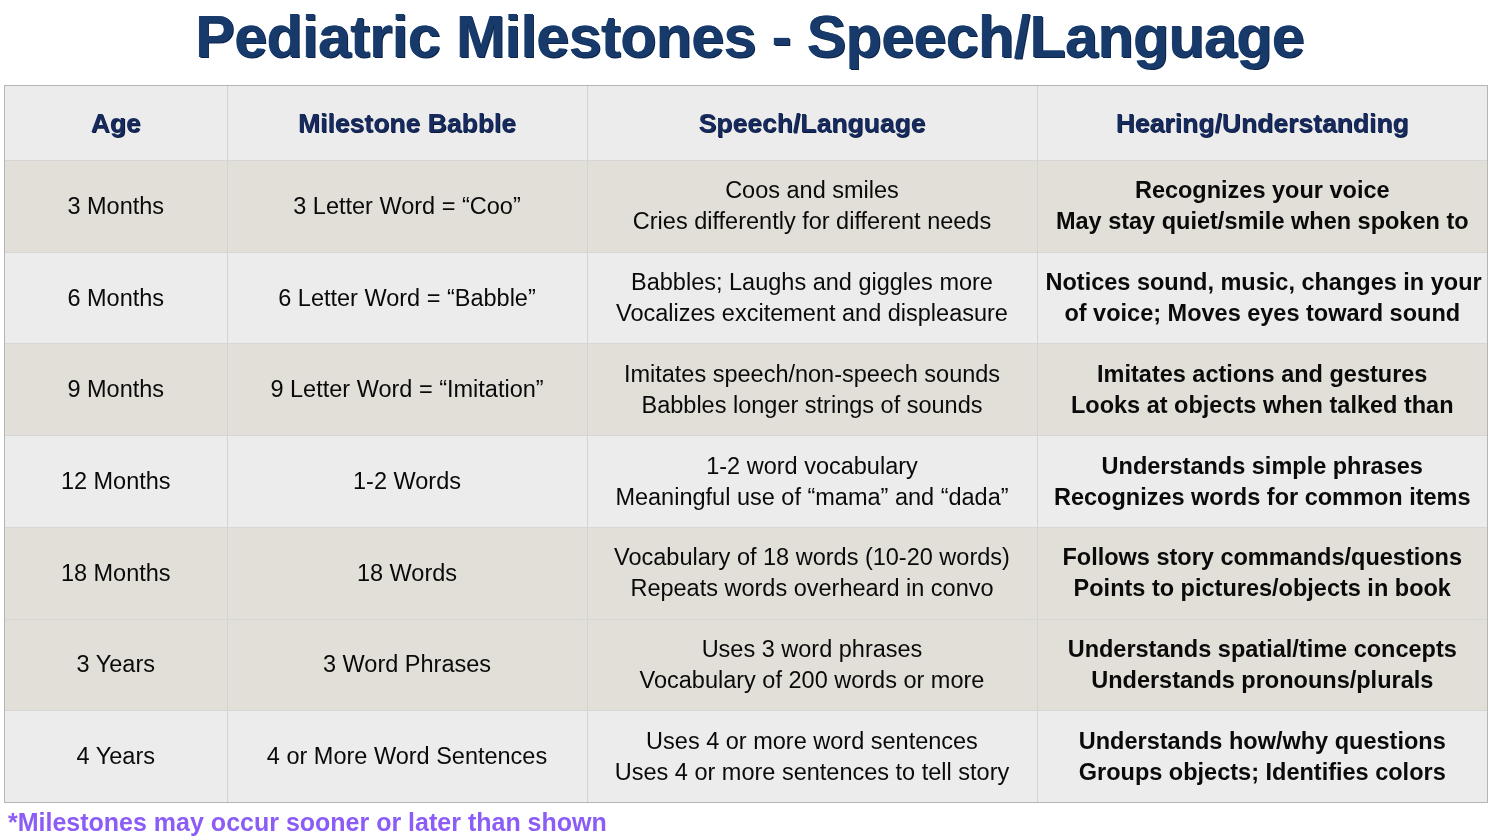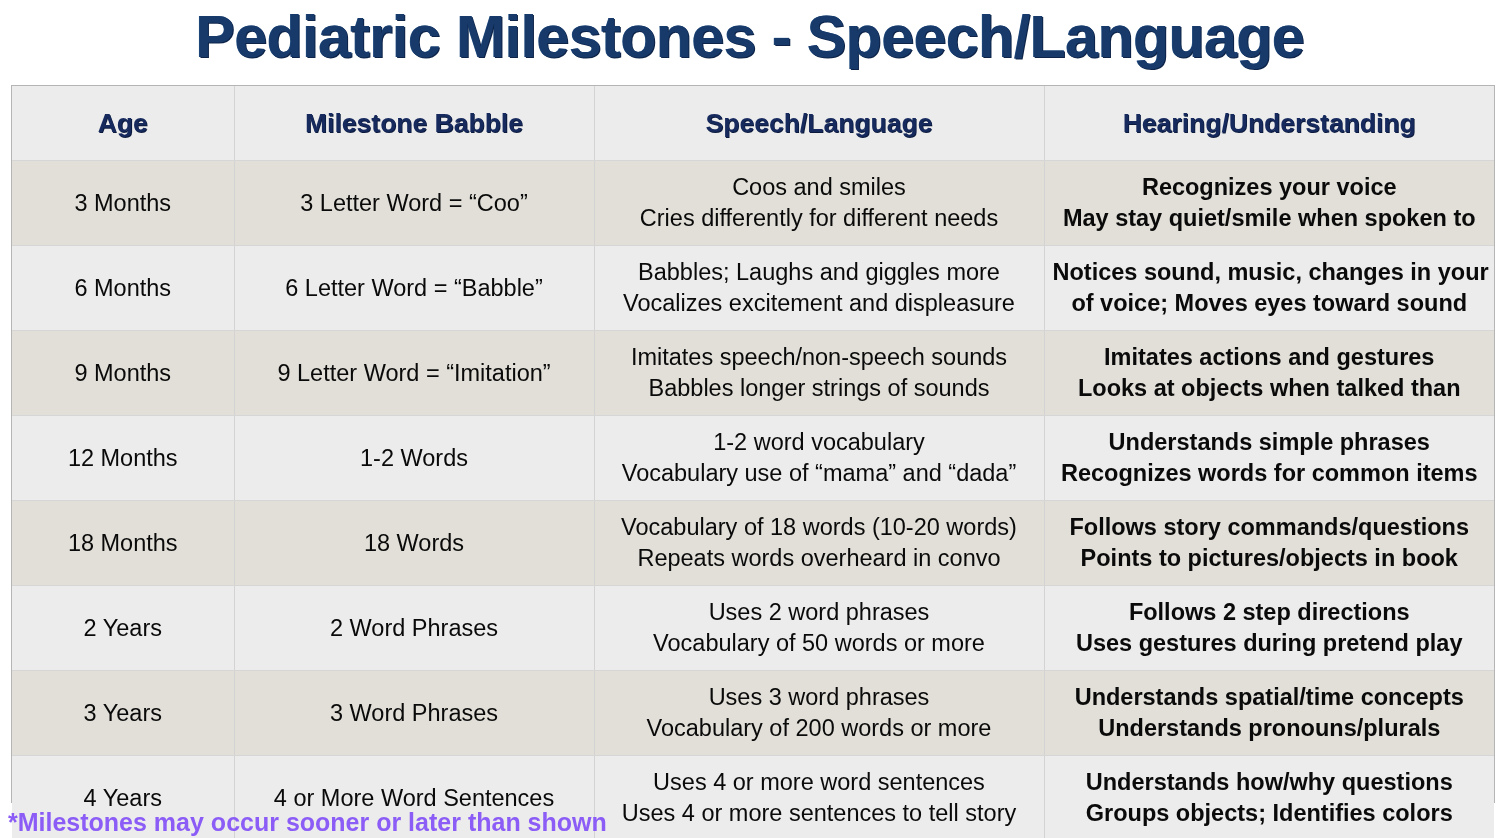--- a/index.html
+++ b/index.html
@@ -34,21 +34,21 @@
     letter-spacing: -0.5px;
     color: #173a6b;
     text-shadow: 1px 1px 0 #0d2347, -0.5px -0.5px 0 #2a5688;
     line-height: 78px;
     white-space: nowrap;
   }
 
   
   .table-wrap {
     position: absolute;
-    left: 11px;
+    left: 4px;
     top: 85px;
     width: 1484px;
     height: 718px;
     border: 1px solid #b5b5b5;
     box-sizing: border-box;
     background: #ececec;
   }
   table.milestones {
     width: 100%;
     height: 100%;
@@ -168,53 +168,41 @@
             <span class="cell-line">Imitates actions and gestures</span>
             <span class="cell-line">Looks at objects when talked than</span>
           </td>
         </tr>
 
         <tr class="even">
           <td>12 Months</td>
           <td>1-2 Words</td>
           <td>
             <span class="cell-line">1-2 word vocabulary</span>
-            <span class="cell-line">Vocabulary use of “mama” and “dada”</span>
+            <span class="cell-line">Meaningful use of “mama” and “dada”</span>
           </td>
           <td>
             <span class="cell-line">Understands simple phrases</span>
             <span class="cell-line">Recognizes words for common items</span>
           </td>
         </tr>
 
         <tr class="odd">
           <td>18 Months</td>
           <td>18 Words</td>
           <td>
             <span class="cell-line">Vocabulary of 18 words (10-20 words)</span>
             <span class="cell-line">Repeats words overheard in convo</span>
           </td>
           <td>
             <span class="cell-line">Follows story commands/questions</span>
             <span class="cell-line">Points to pictures/objects in book</span>
           </td>
         </tr>
 
-        <tr class="even">
-          <td>2 Years</td>
-          <td>2 Word Phrases</td>
-          <td>
-            <span class="cell-line">Uses 2 word phrases</span>
-            <span class="cell-line">Vocabulary of 50 words or more</span>
-          </td>
-          <td>
-            <span class="cell-line">Follows 2 step directions</span>
-            <span class="cell-line">Uses gestures during pretend play</span>
-          </td>
-        </tr>
 
         <tr class="odd">
           <td>3 Years</td>
           <td>3 Word Phrases</td>
           <td>
             <span class="cell-line">Uses 3 word phrases</span>
             <span class="cell-line">Vocabulary of 200 words or more</span>
           </td>
           <td>
             <span class="cell-line">Understands spatial/time concepts</span>

